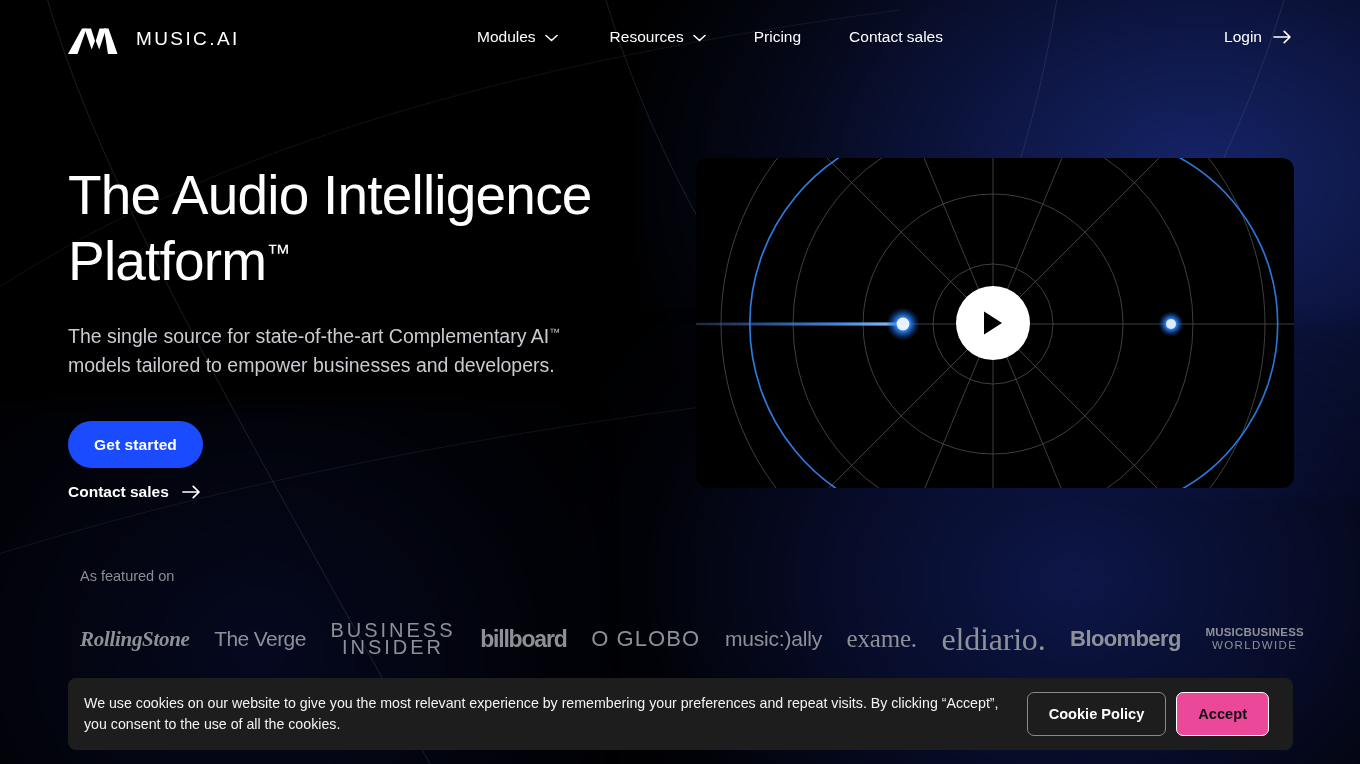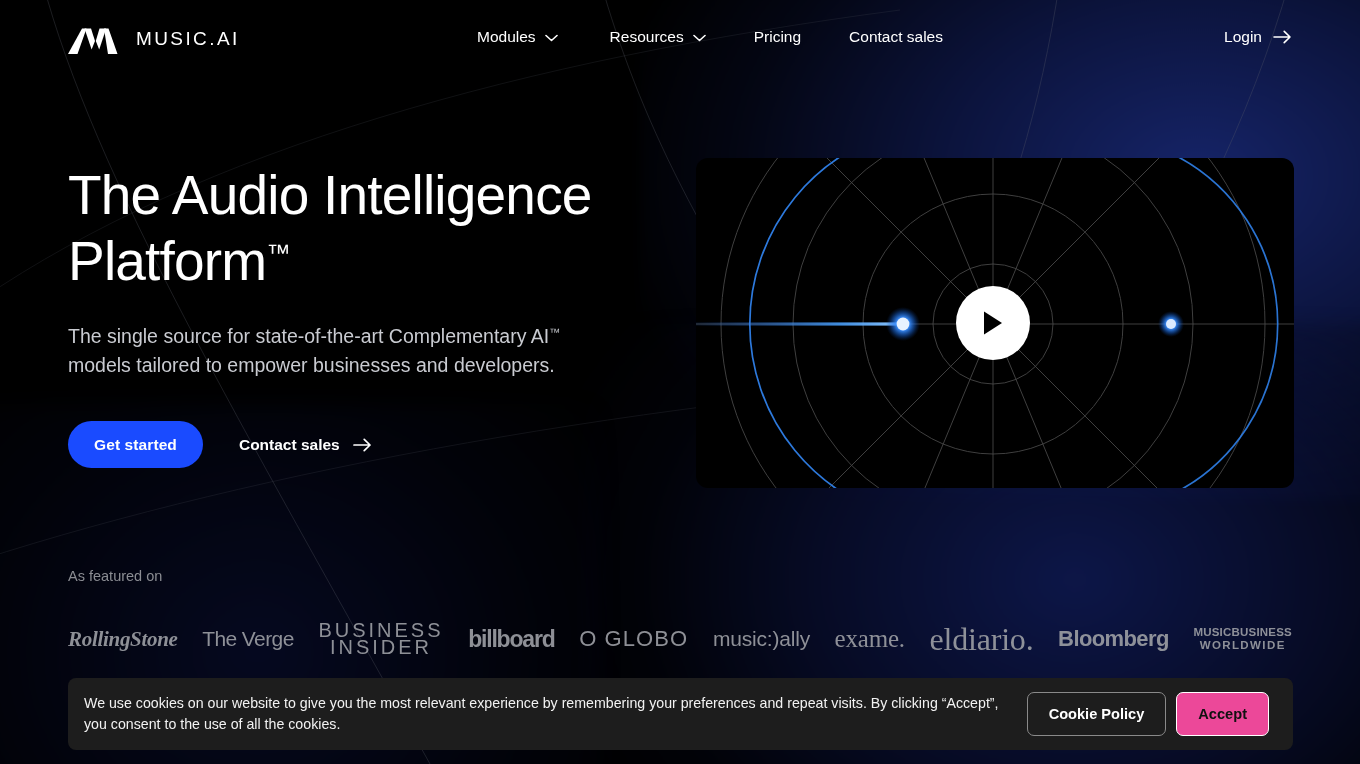--- a/index.html
+++ b/index.html
@@ -162,21 +162,21 @@
   .subhead sup {
     font-size: 11px;
     vertical-align: super;
     line-height: 0;
   }
 
   .cta-row {
     margin-top: 41px;
     display: flex;
     align-items: flex-start;
-    gap: 36px;
+    flex-direction: column;
   }
   .btn-primary {
     background: #1a4bff;
     color: #ffffff;
     border: none;
     border-radius: 26px;
     padding: 0 26px;
     height: 47px;
     font-size: 15.5px;
     font-weight: 700;
@@ -225,21 +225,21 @@
     cursor: pointer;
     display: flex;
     align-items: center;
     justify-content: center;
     padding: 0;
   }
 
   
   #featured {
     position: absolute;
-    left: 68px;
+    left: 80px;
     top: 568px;
     width: 1224px;
     z-index: 20;
   }
   .featured-label {
     color: #8b8d93;
     font-size: 14.5px;
     font-weight: 400;
   }
   .logo-row {
@@ -307,21 +307,21 @@
     font-weight: 700;
     letter-spacing: -0.6px;
   }
   .lg-mbw {
     font-size: 11.5px;
     font-weight: 700;
     letter-spacing: 0.2px;
     line-height: 13px;
     text-align: center;
   }
-  .lg-mbw .mbw-2 { font-weight: 700; letter-spacing: 1.4px; }
+  .lg-mbw .mbw-2 { font-weight: 400; letter-spacing: 1.4px; }
 
   
   #cookie-banner {
     position: absolute;
     left: 68px;
     bottom: 14px;
     width: 1225px;
     min-height: 68px;
     background: #1d1d1d;
     border-radius: 8px;

